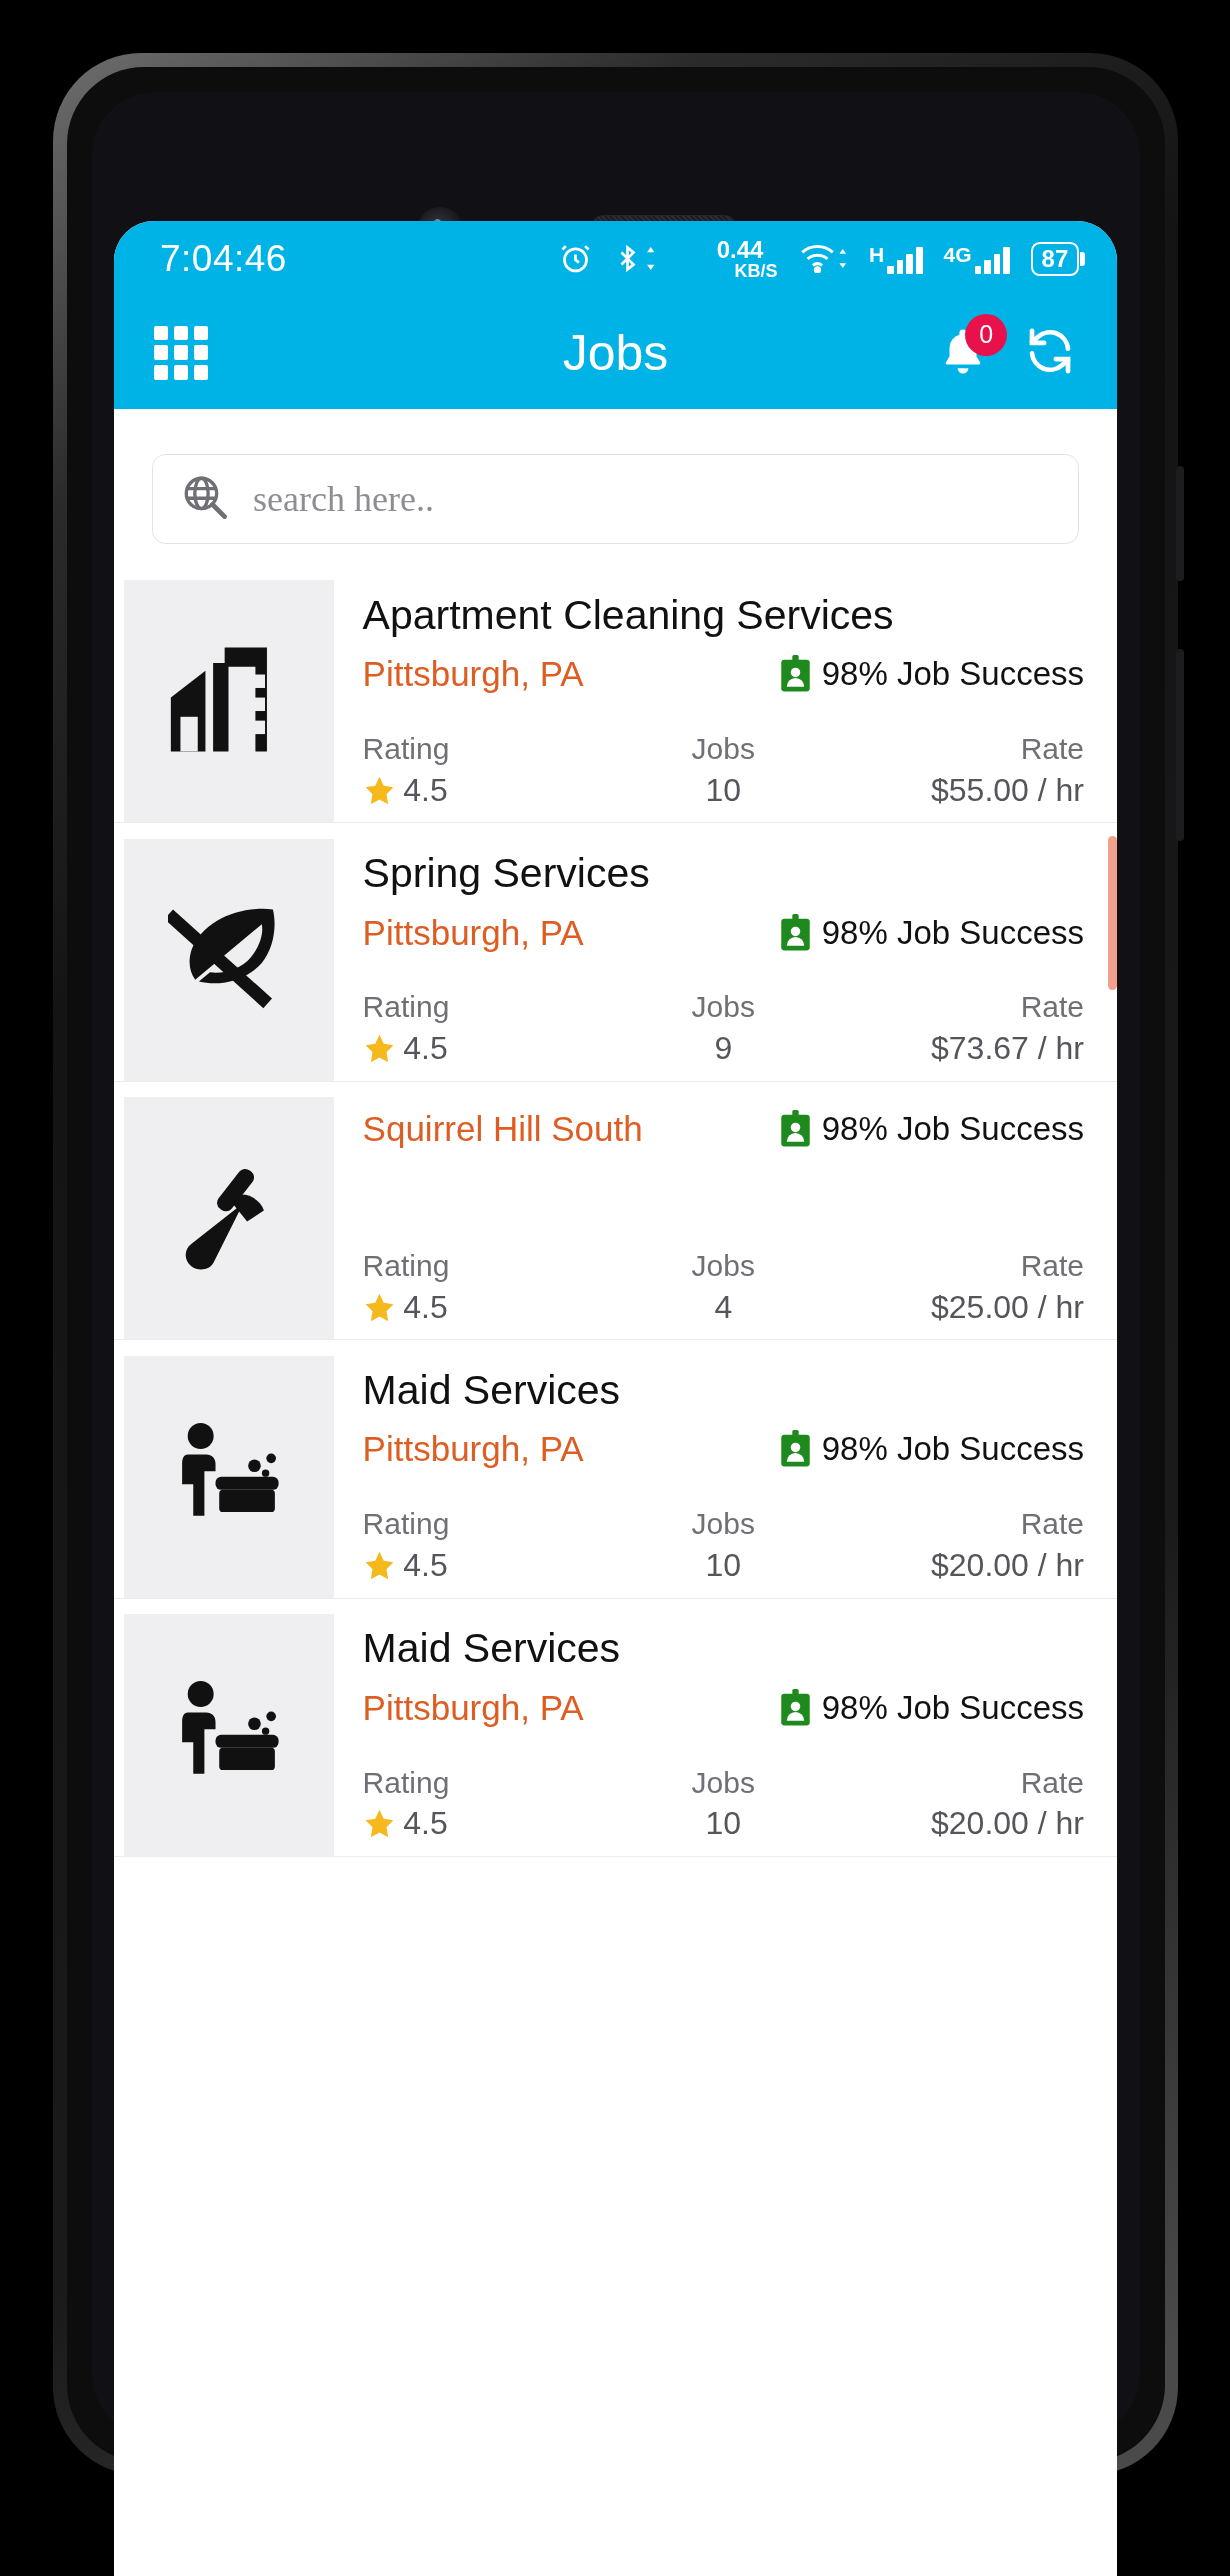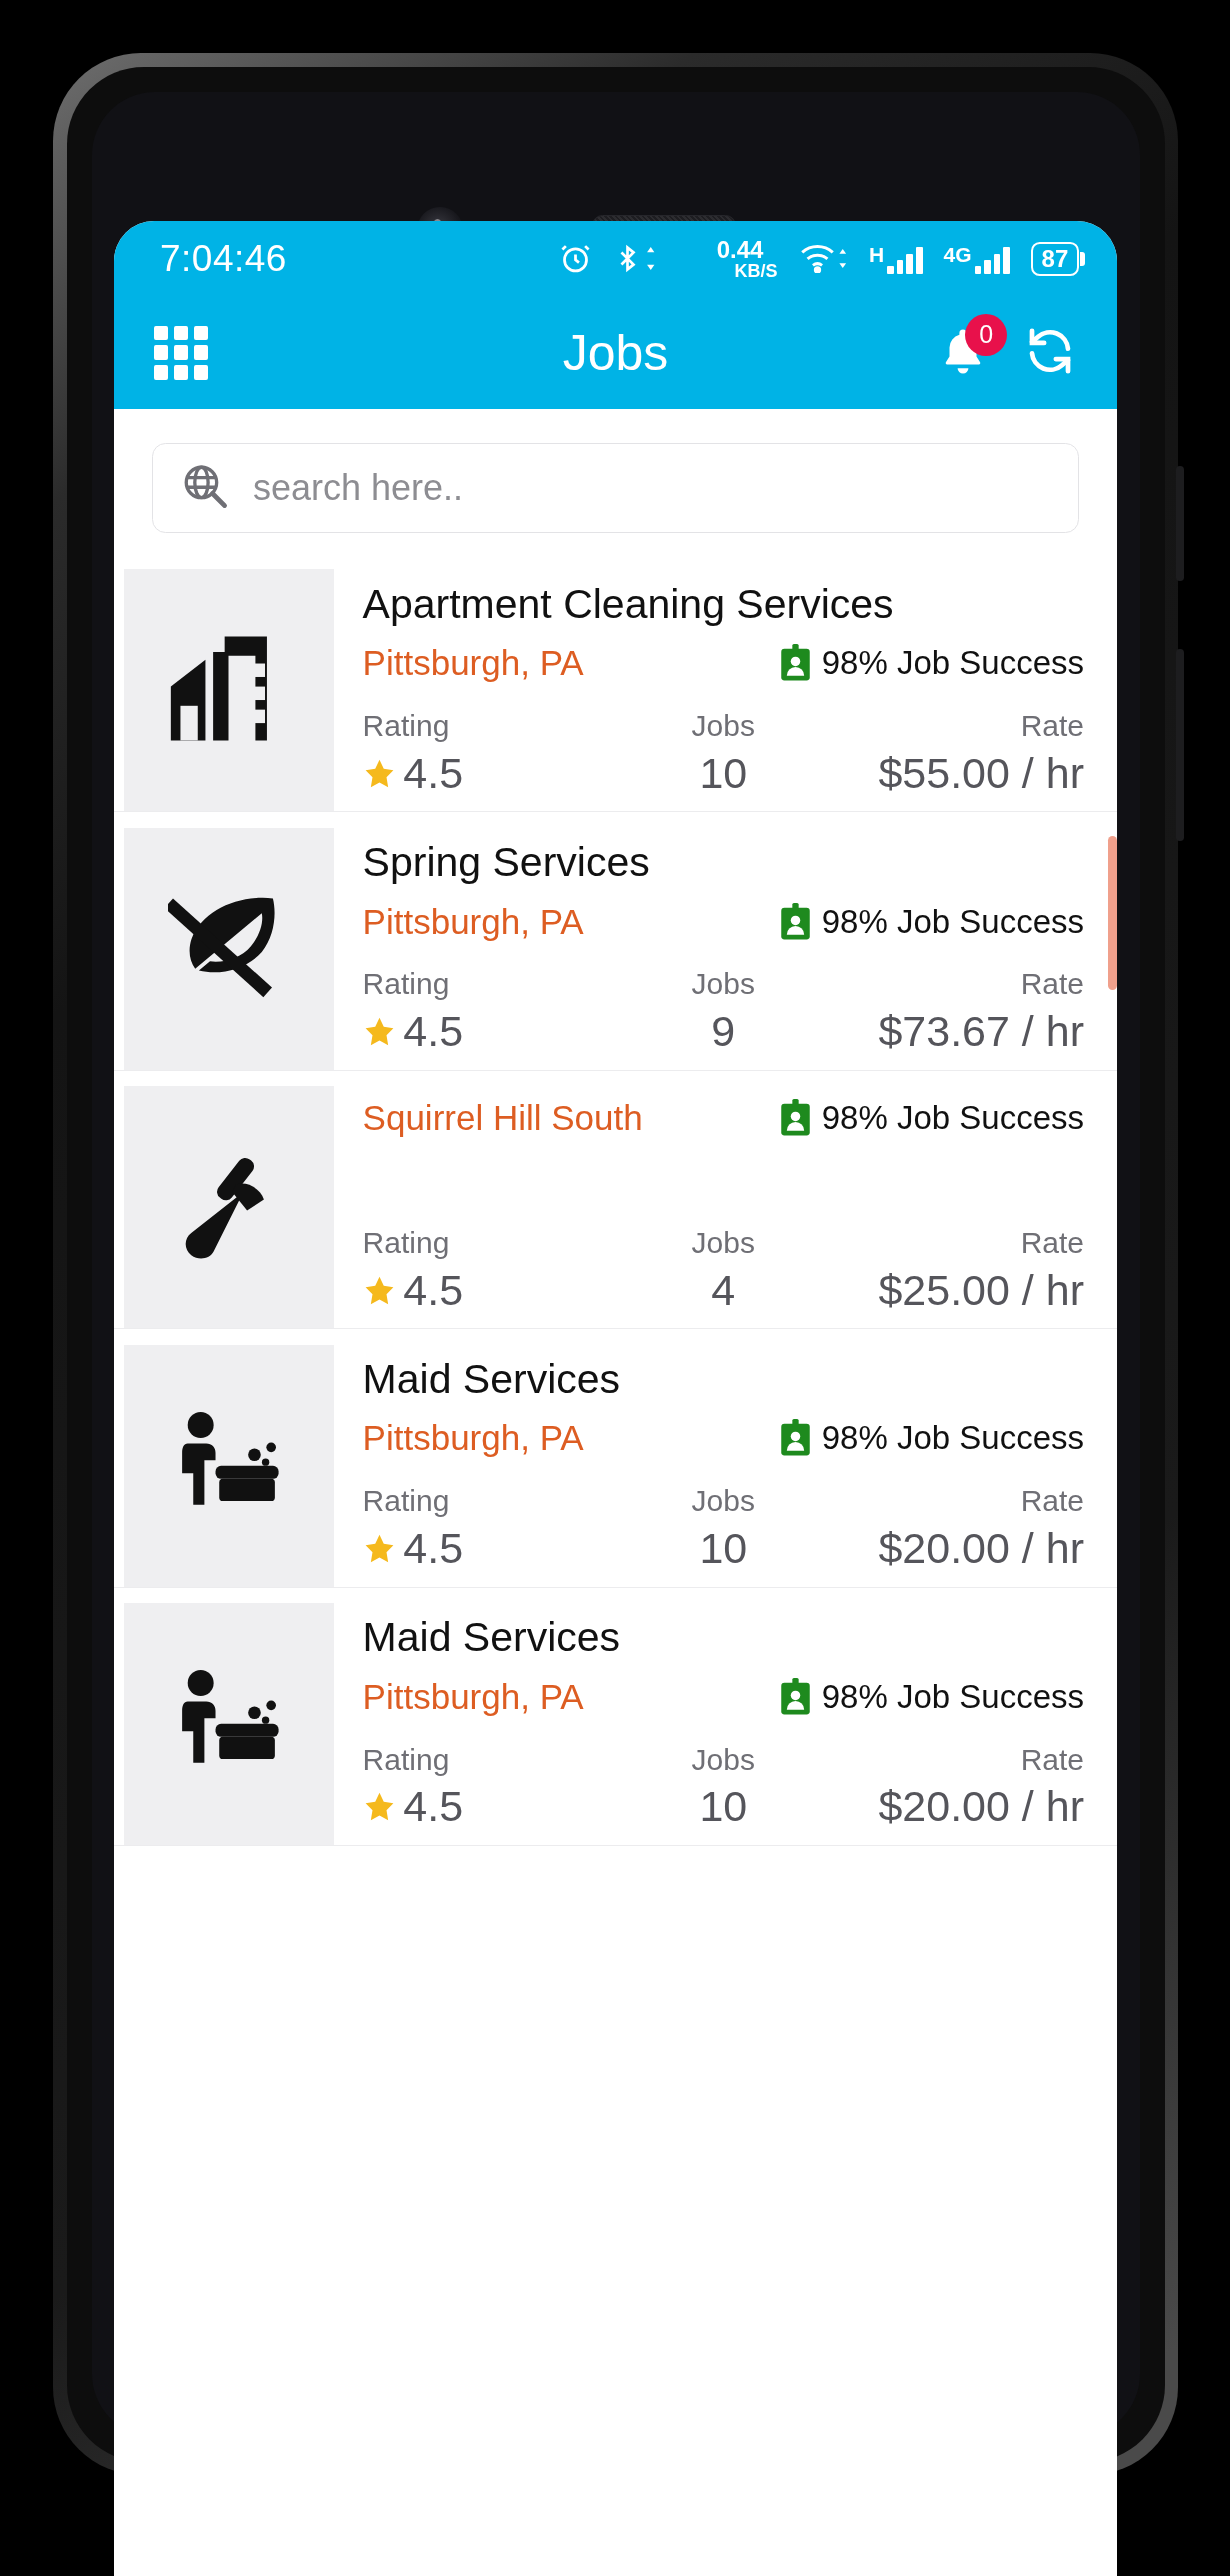--- a/index.html
+++ b/index.html
@@ -89,21 +89,21 @@
   }
   #app-actions { margin-left:auto; display:flex; align-items:center; gap:33px; z-index:2; }
   #bell-wrap { position:relative; width:54px; height:58px; cursor:pointer; }
   #badge {
     position:absolute; right:-17.3px; top:-9.6px;
     min-width:42px; height:42px; border-radius:21px;
     background:#e8114b; color:#fff; font-size:25px;
     display:flex; align-items:center; justify-content:center;
   }
   
-  #search-area { padding:34px 38px 21px; background:#fff; }
+  #search-area { padding:45px 38px 21px; background:#fff;font-family:Liberation Serif, serif; }
   #search-box {
     height:90px; border:1.9px solid #e3e3e6; border-radius:13.5px;
     display:flex; align-items:center; padding:0 27px; gap:23px; background:#fff;
   }
   #search-placeholder { font-size:36px; color:#8d8d92; }
   
   #job-list { background:#fff; }
   .job-card { display:flex; border-bottom:1.9px solid #ececee; padding:15.4px 0 0 0; }
   .thumb {
     width:210px; min-width:210px; height:242px; background:#efeff1;
@@ -112,21 +112,21 @@
   .job-body { flex:1; padding:11.5px 33px 13.5px 29px; display:flex; flex-direction:column; }
   .job-title { font-size:41px; color:#111; margin-bottom:15.4px; }
   .job-meta { display:flex; align-items:center; margin-bottom:25px;gap:12px; }
   .job-loc { font-size:35px; color:#dd5d22; }
   .job-success { margin-left:auto; display:flex; align-items:center; gap:9.6px; font-size:33px; color:#111; }
   .stats { display:flex; margin-top:auto; }
   .stat { flex:1; display:flex; flex-direction:column; align-items:center; }
   .stat.first { align-items:flex-start; }
   .stat.last { align-items:flex-end; }
   .stat-label { font-size:30px; color:#6f6f75; margin-bottom:5.8px; }
-  .stat-value { font-size:43px; color:#55555b; display:flex; align-items:center; gap:7.7px; }
+  .stat-value { font-size:32px; color:#55555b; display:flex; align-items:center; gap:7.7px; }
   
   #bottom-nav {
     position:absolute; left:0; right:0; bottom:0; height:113px;
     background:#fff; border-top:1.9px solid #e6e6e8;
     display:flex; align-items:center;
   }
   .nav-item { flex:1; display:flex; align-items:center; justify-content:center; cursor:pointer; }
   
   #scroll-ind {
     position:absolute; right:0; top:615px; width:8.7px; height:154px;

